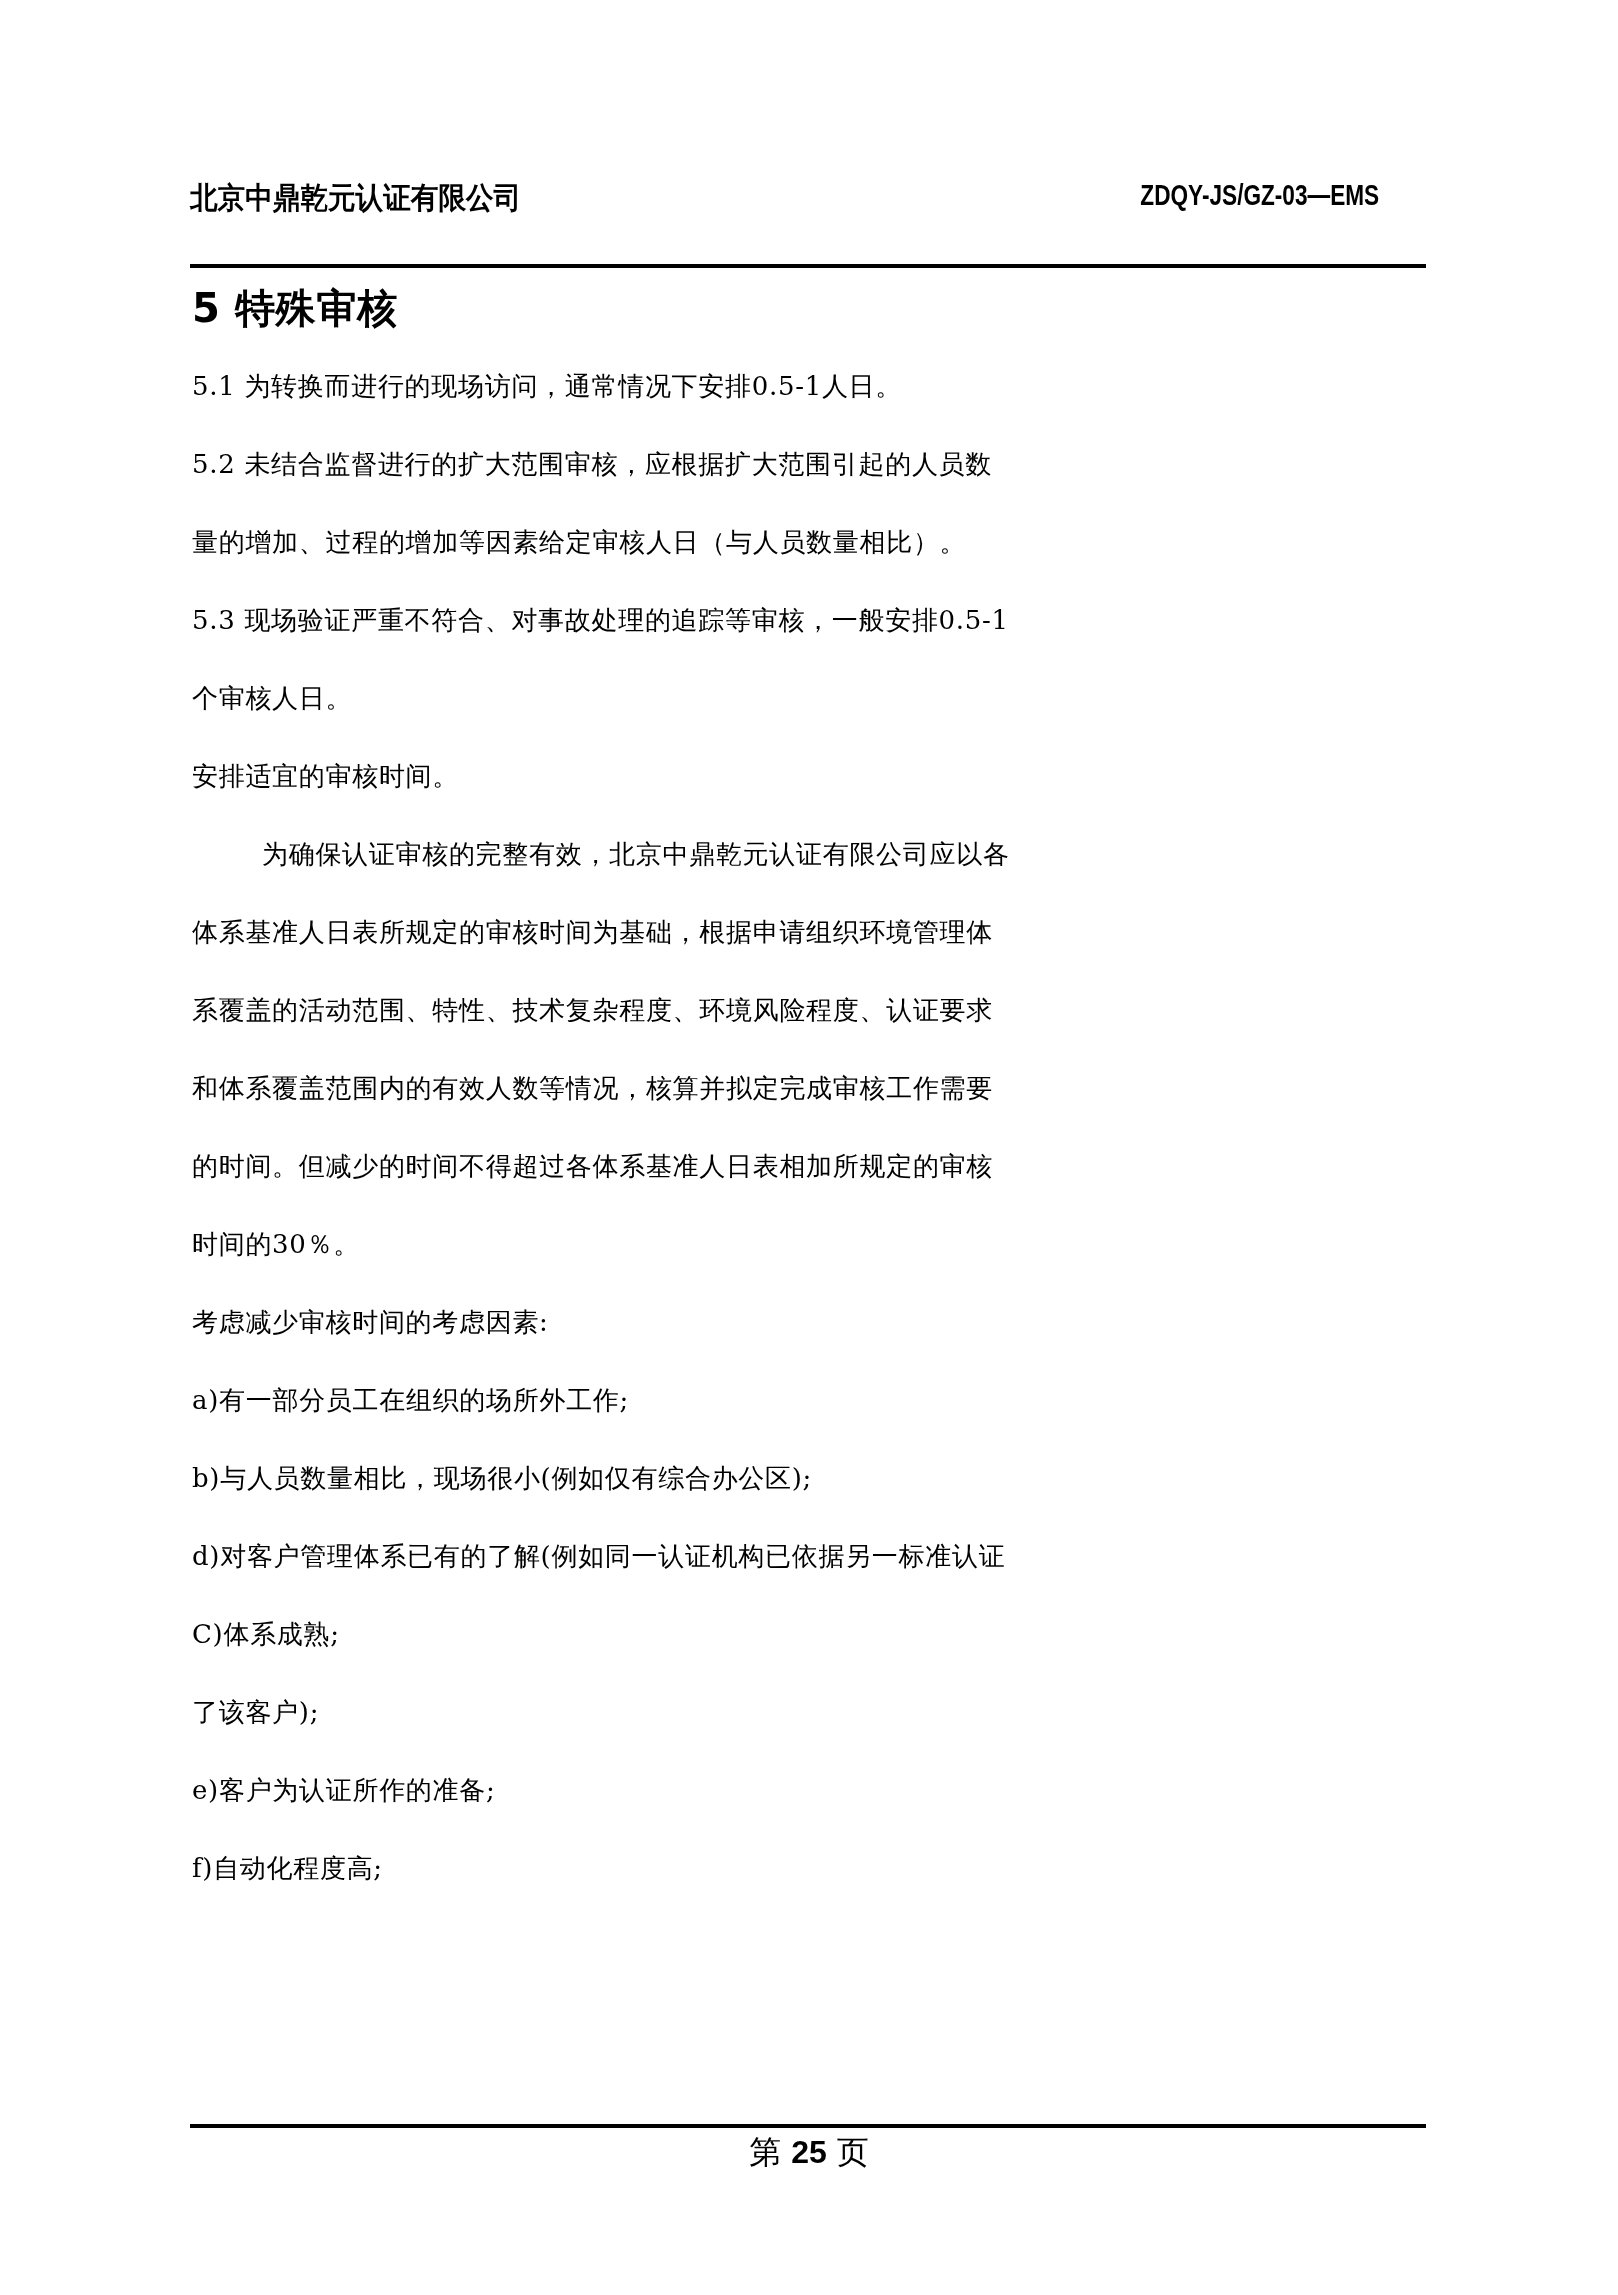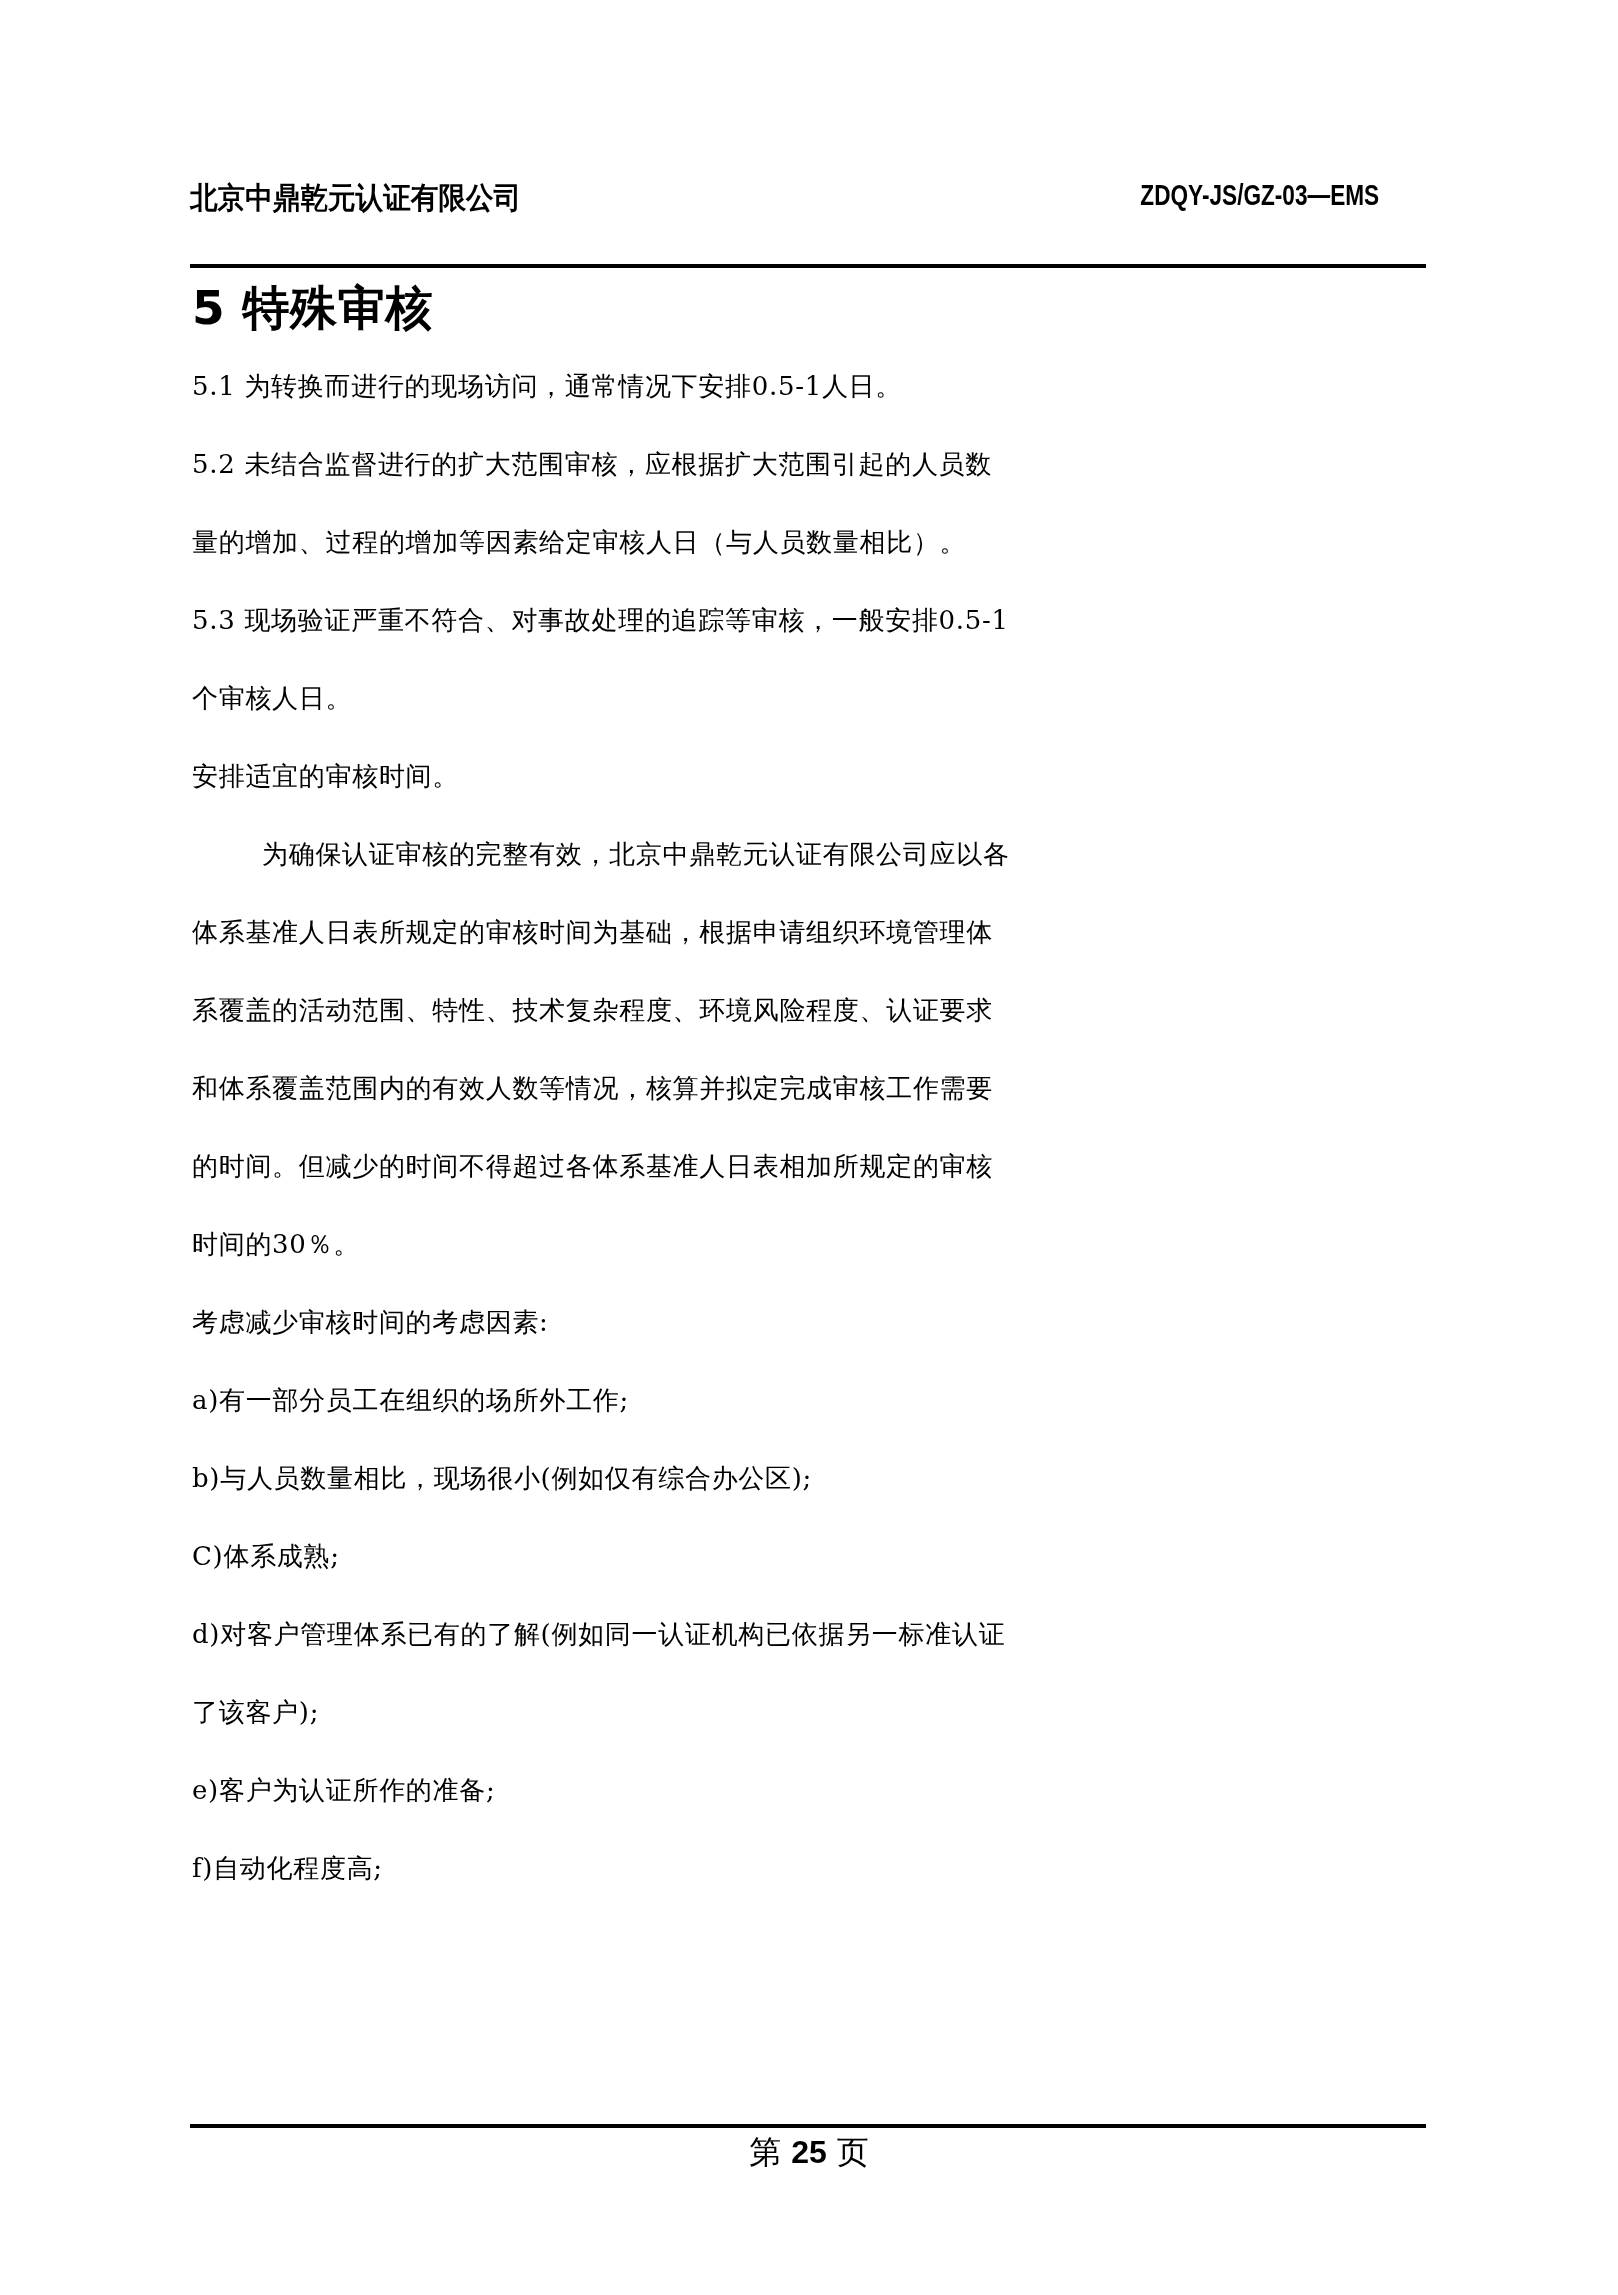--- a/index.html
+++ b/index.html
@@ -7,21 +7,21 @@
          font-family: "DejaVu Serif", "Liberation Serif", serif; color: #000; }
   .header { position: absolute; left: 190px; top: 178px; width: 1236px; height: 43px; }
   .hdr-company { position: absolute; left: 0; top: 0; font-family: "DejaVu Sans", "Liberation Sans", sans-serif;
                  font-weight: bold; font-size: 30px; letter-spacing: 0px; transform: scaleX(0.92); transform-origin: left; white-space: nowrap; }
   .hdr-code { position: absolute; right: 47px; top: 1.4px; font-family: "Liberation Sans", "DejaVu Sans", sans-serif;
               font-weight: bold; font-size: 29px; transform: scaleX(0.78); transform-origin: right; white-space: nowrap; }
   .rule-top { position: absolute; left: 190px; top: 264px; width: 1236px; height: 3.6px; background: #000; }
   .rule-bottom { position: absolute; left: 190px; top: 2124px; width: 1236px; height: 3.6px; background: #000; }
   .content { position: absolute; left: 192px; top: 281px; width: 1215px; }
   .line { height: 78px; line-height: 54px; font-size: 26px; white-space: nowrap; letter-spacing: 0.7px; }
-  .heading { font-weight: bold; font-family: "DejaVu Sans", "Liberation Sans", sans-serif; font-size: 47px; }
+  .heading { font-weight: bold; font-family: "DejaVu Sans", "Liberation Sans", sans-serif; font-size: 40px; }
   .indent { padding-left: 70px; }
   .footer { position: absolute; left: 0; width: 1618px; top: 2131px; text-align: center; font-size: 32px; }
   .footer .num { font-family: "Liberation Sans", "DejaVu Sans", sans-serif; font-weight: bold; margin: 0 10px; }
 </style>
 </head>
 <body>
 
 <div class="header">
   <div class="hdr-company">北京中鼎乾元认证有限公司</div>
   <div class="hdr-code">ZDQY-JS/GZ-03—EMS</div>
@@ -38,22 +38,22 @@
   <div class="line">安排适宜的审核时间。</div>
   <div class="line indent">为确保认证审核的完整有效，北京中鼎乾元认证有限公司应以各</div>
   <div class="line">体系基准人日表所规定的审核时间为基础，根据申请组织环境管理体</div>
   <div class="line">系覆盖的活动范围、特性、技术复杂程度、环境风险程度、认证要求</div>
   <div class="line">和体系覆盖范围内的有效人数等情况，核算并拟定完成审核工作需要</div>
   <div class="line">的时间。但减少的时间不得超过各体系基准人日表相加所规定的审核</div>
   <div class="line">时间的30％。</div>
   <div class="line">考虑减少审核时间的考虑因素:</div>
   <div class="line">a)有一部分员工在组织的场所外工作;</div>
   <div class="line">b)与人员数量相比，现场很小(例如仅有综合办公区);</div>
+  <div class="line">d)对客户管理体系已有的了解(例如同一认证机构已依据另一标准认证</div>
   <div class="line">C)体系成熟;</div>
-  <div class="line">d)对客户管理体系已有的了解(例如同一认证机构已依据另一标准认证</div>
   <div class="line">了该客户);</div>
   <div class="line">e)客户为认证所作的准备;</div>
   <div class="line">f)自动化程度高;</div>
 </div>
 
 <div class="rule-bottom"></div>
 <div class="footer">
   <span>第</span><span class="num">25</span><span>页</span>
 </div>
 

